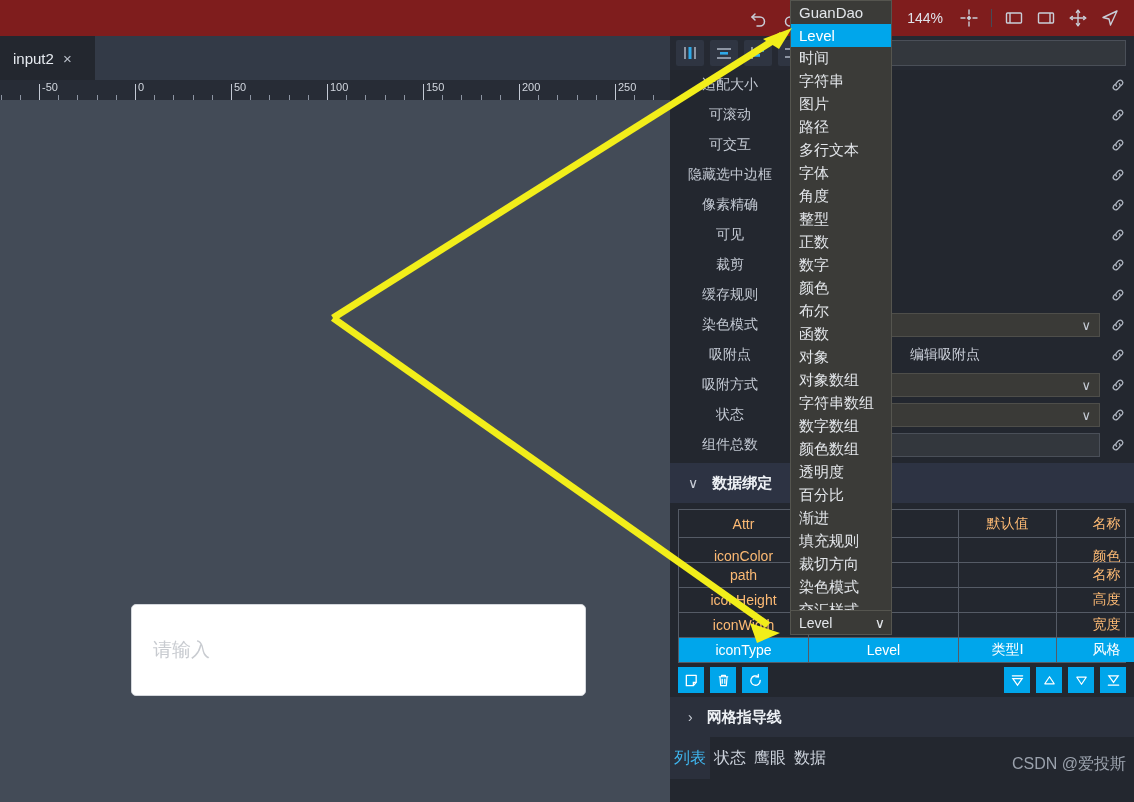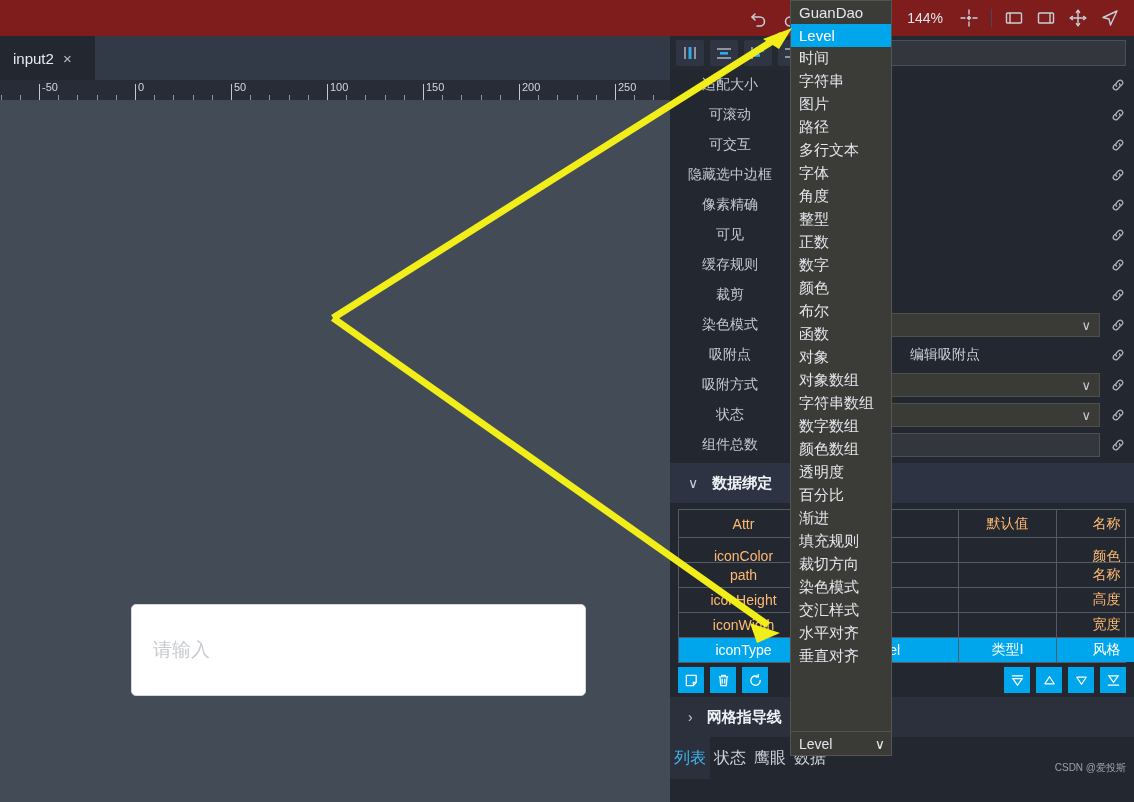--- a/index.html
+++ b/index.html
@@ -163,32 +163,32 @@
   .sect2 .caret { color: #c8cdd6; font-size: 14px; }
   .sect2 .stitle { color: #eef1f5; font-size: 15px; font-weight: bold; }
 
   .btabs { height: 42px; display: flex; align-items: stretch; background: #23272f; position: relative; }
   .btab {
     padding: 0 4px; display: flex; align-items: center; color: #ccd2db;
     font-size: 16px; cursor: pointer;
   }
   .btab.active { background: #2b303c; color: #3fb6ef; }
   .watermark {
-    position: absolute; right: 8px; bottom: 4px; color: #9aa1ac; font-size: 10px;
+    position: absolute; right: 8px; bottom: 4px; color: #9aa1ac; font-size: 16px;
   }
   .btm-strip { height: 22px; background: #23272f; position: relative; }
   .btm-strip .rest { position: absolute; left: 68px; top: 0; right: 0; height: 22px; background: #2b303c; }
   .btm-strip .txt {
     position: absolute; left: 24px; top: 11px; color: #c2c8d2; font-size: 13px;
     overflow: hidden; height: 11px;
   }
 
   
   .dropdown {
-    position: absolute; left: 790px; top: 0px; width: 102px; height: 756px;
+    position: absolute; left: 790px; top: 0px; width: 102px; height: 635px;
     background: #3b3b38; border: 1px solid #55554f; overflow: hidden; z-index: 40;
   }
   .dd-item {
     height: 23px; display: flex; align-items: center; padding-left: 8px;
     color: #e3e6ea; font-size: 15px; cursor: pointer; white-space: nowrap;
   }
   .dd-item.sel { background: #00a6eb; color: #ffffff; }
   .dd-foot {
     position: absolute; left: 0; bottom: 0; width: 102px; height: 24px;
     background: #3a3a37; border-top: 1px solid #55554f;
@@ -421,31 +421,31 @@
           <div class="pname">可见</div>
           <div class="pctl"></div>
           <div class="plink">
             <svg width="16" height="16" viewBox="0 0 16 16" fill="none" stroke="#aeb5c0" stroke-width="1.3">
               <path d="M6.6 9.4 a2.6 2.6 0 0 1 0 -3.6 l2.2 -2.2 a2.6 2.6 0 0 1 3.6 3.6 L11 8.6" stroke-linecap="round"></path>
               <path d="M9.4 6.6 a2.6 2.6 0 0 1 0 3.6 l-2.2 2.2 a2.6 2.6 0 0 1 -3.6 -3.6 L5 7.4" stroke-linecap="round"></path>
             </svg>
           </div>
         </div>
         <div class="prow">
+          <div class="pname">裁剪</div>
+          <div class="pctl"></div>
+          <div class="plink">
+            <svg width="16" height="16" viewBox="0 0 16 16" fill="none" stroke="#aeb5c0" stroke-width="1.3">
+              <path d="M6.6 9.4 a2.6 2.6 0 0 1 0 -3.6 l2.2 -2.2 a2.6 2.6 0 0 1 3.6 3.6 L11 8.6" stroke-linecap="round"></path>
+              <path d="M9.4 6.6 a2.6 2.6 0 0 1 0 3.6 l-2.2 2.2 a2.6 2.6 0 0 1 -3.6 -3.6 L5 7.4" stroke-linecap="round"></path>
+            </svg>
+          </div>
+        </div>
+        <div class="prow">
           <div class="pname">缓存规则</div>
-          <div class="pctl"></div>
-          <div class="plink">
-            <svg width="16" height="16" viewBox="0 0 16 16" fill="none" stroke="#aeb5c0" stroke-width="1.3">
-              <path d="M6.6 9.4 a2.6 2.6 0 0 1 0 -3.6 l2.2 -2.2 a2.6 2.6 0 0 1 3.6 3.6 L11 8.6" stroke-linecap="round"></path>
-              <path d="M9.4 6.6 a2.6 2.6 0 0 1 0 3.6 l-2.2 2.2 a2.6 2.6 0 0 1 -3.6 -3.6 L5 7.4" stroke-linecap="round"></path>
-            </svg>
-          </div>
-        </div>
-        <div class="prow">
-          <div class="pname">裁剪</div>
           <div class="pctl"></div>
           <div class="plink">
             <svg width="16" height="16" viewBox="0 0 16 16" fill="none" stroke="#aeb5c0" stroke-width="1.3">
               <path d="M6.6 9.4 a2.6 2.6 0 0 1 0 -3.6 l2.2 -2.2 a2.6 2.6 0 0 1 3.6 3.6 L11 8.6" stroke-linecap="round"></path>
               <path d="M9.4 6.6 a2.6 2.6 0 0 1 0 3.6 l-2.2 2.2 a2.6 2.6 0 0 1 -3.6 -3.6 L5 7.4" stroke-linecap="round"></path>
             </svg>
           </div>
         </div>
         <div class="prow">
           <div class="pname">染色模式</div>

